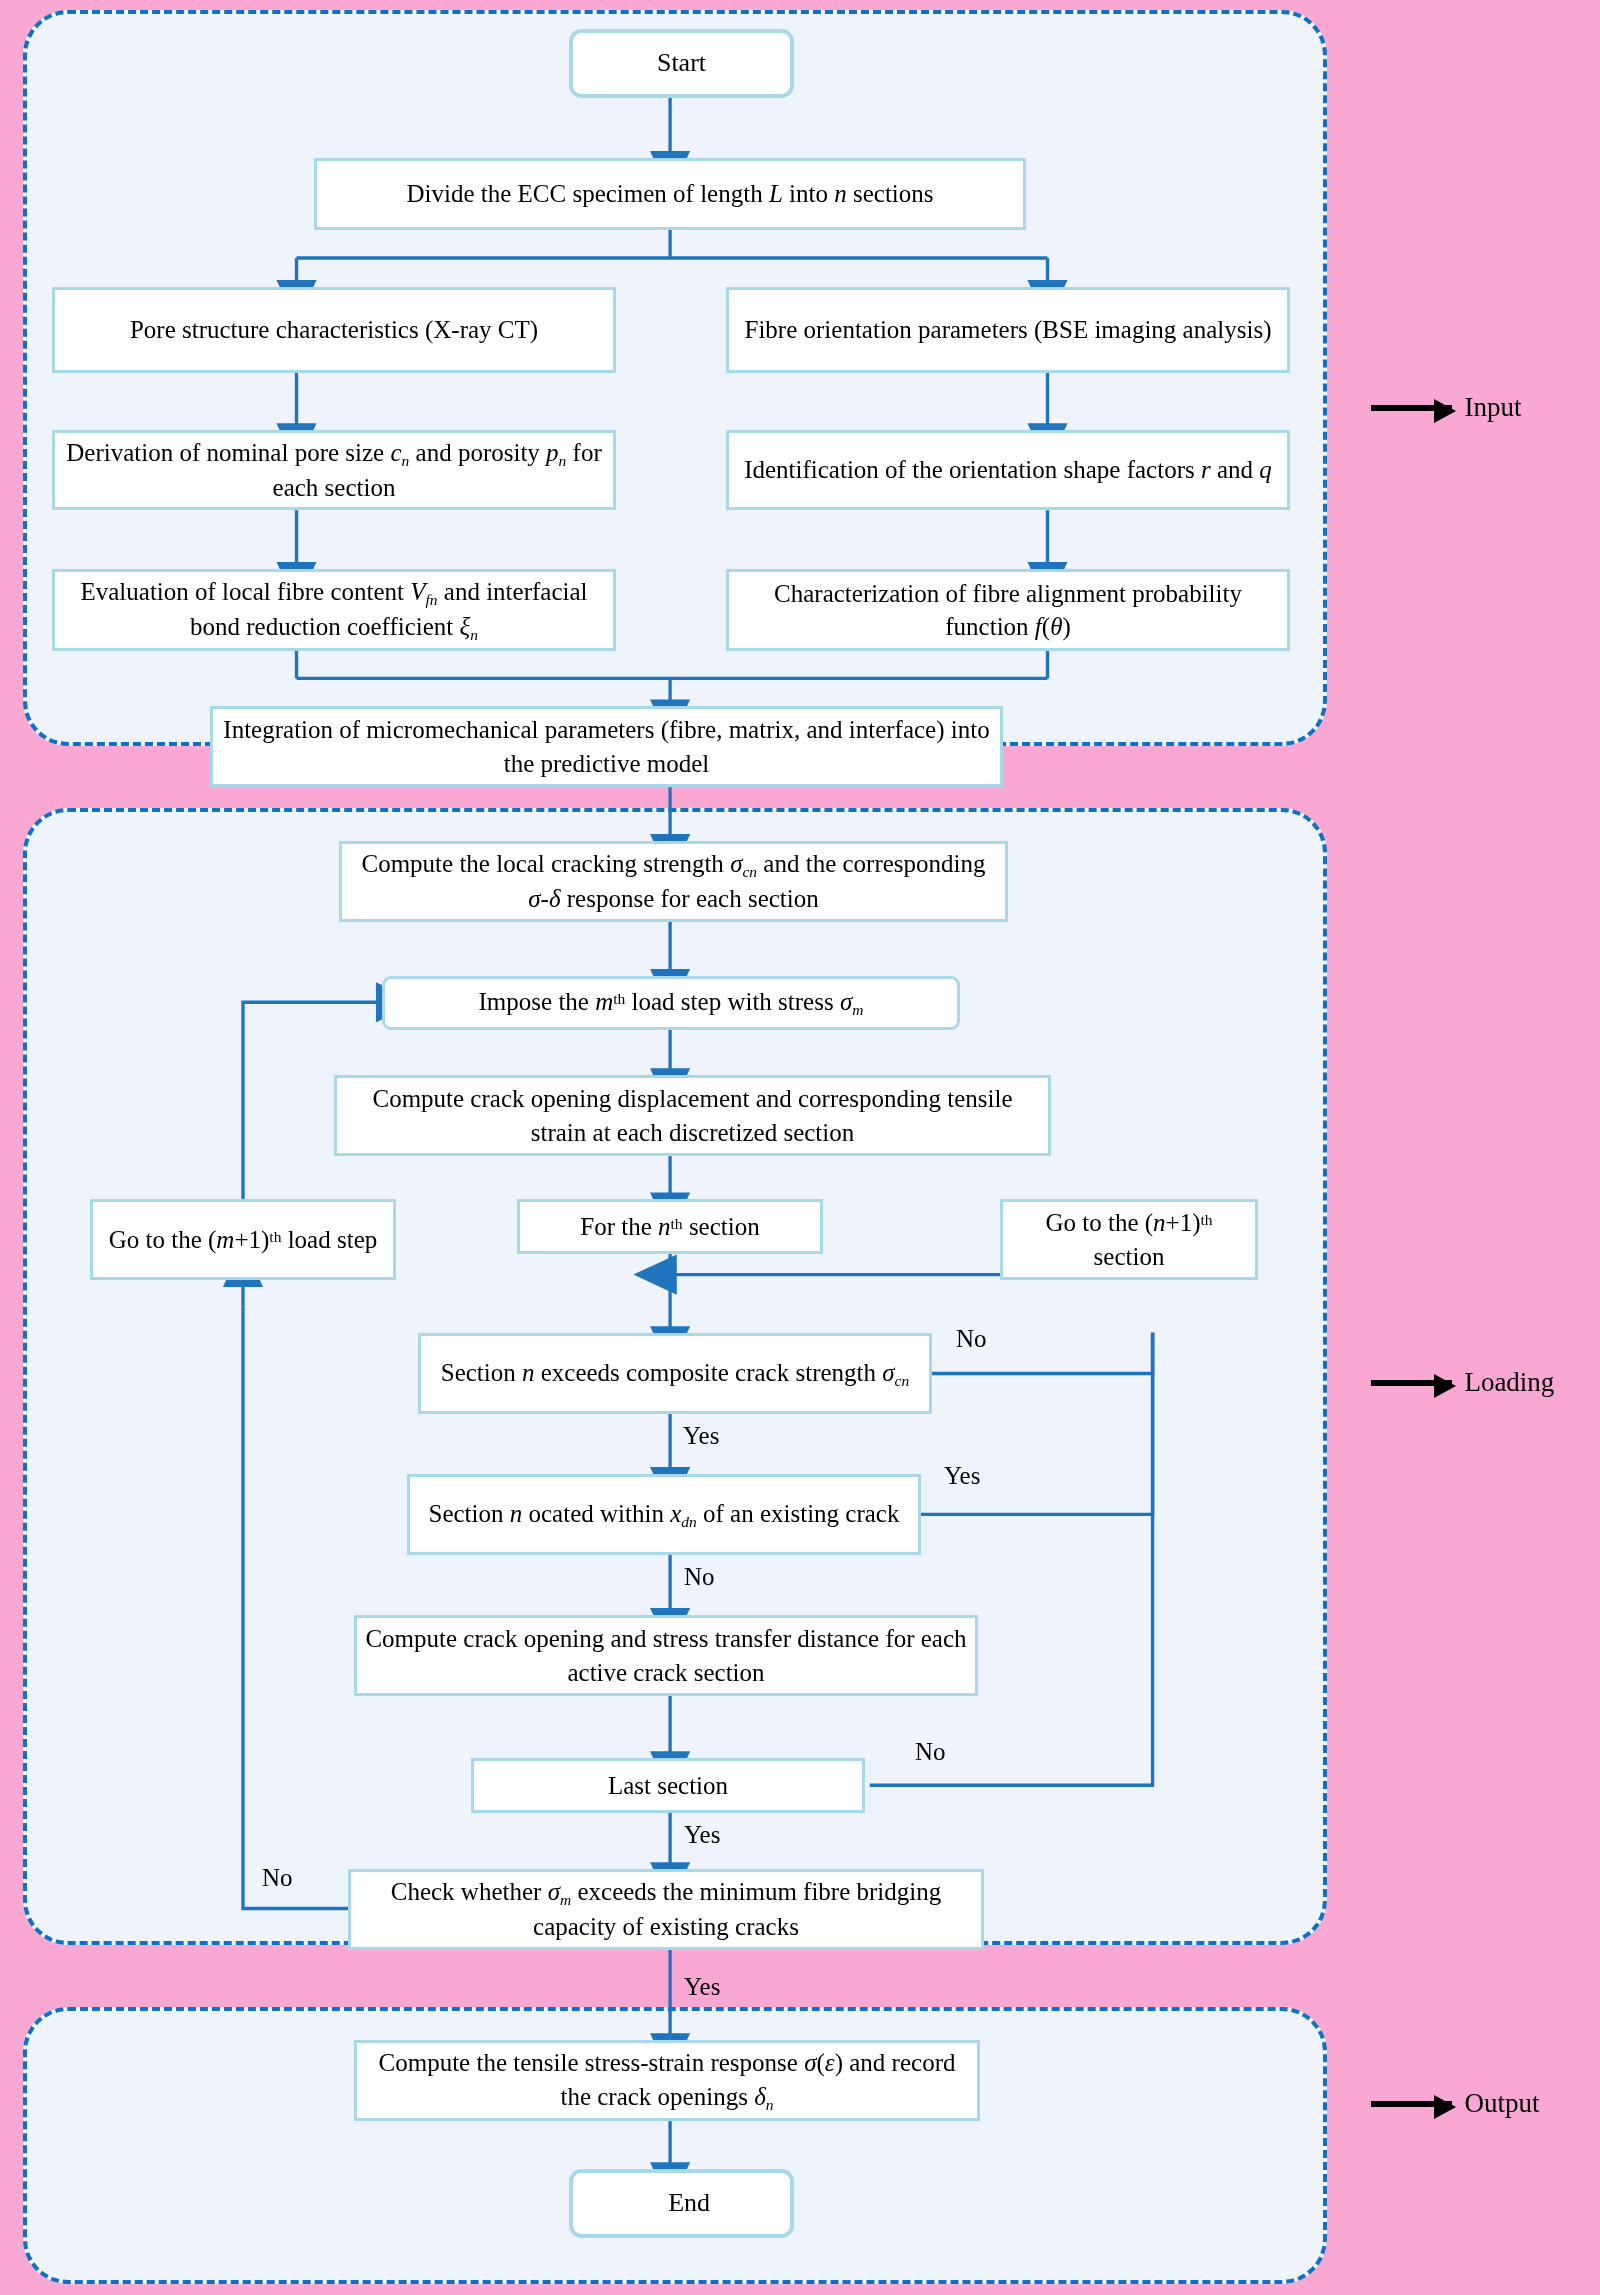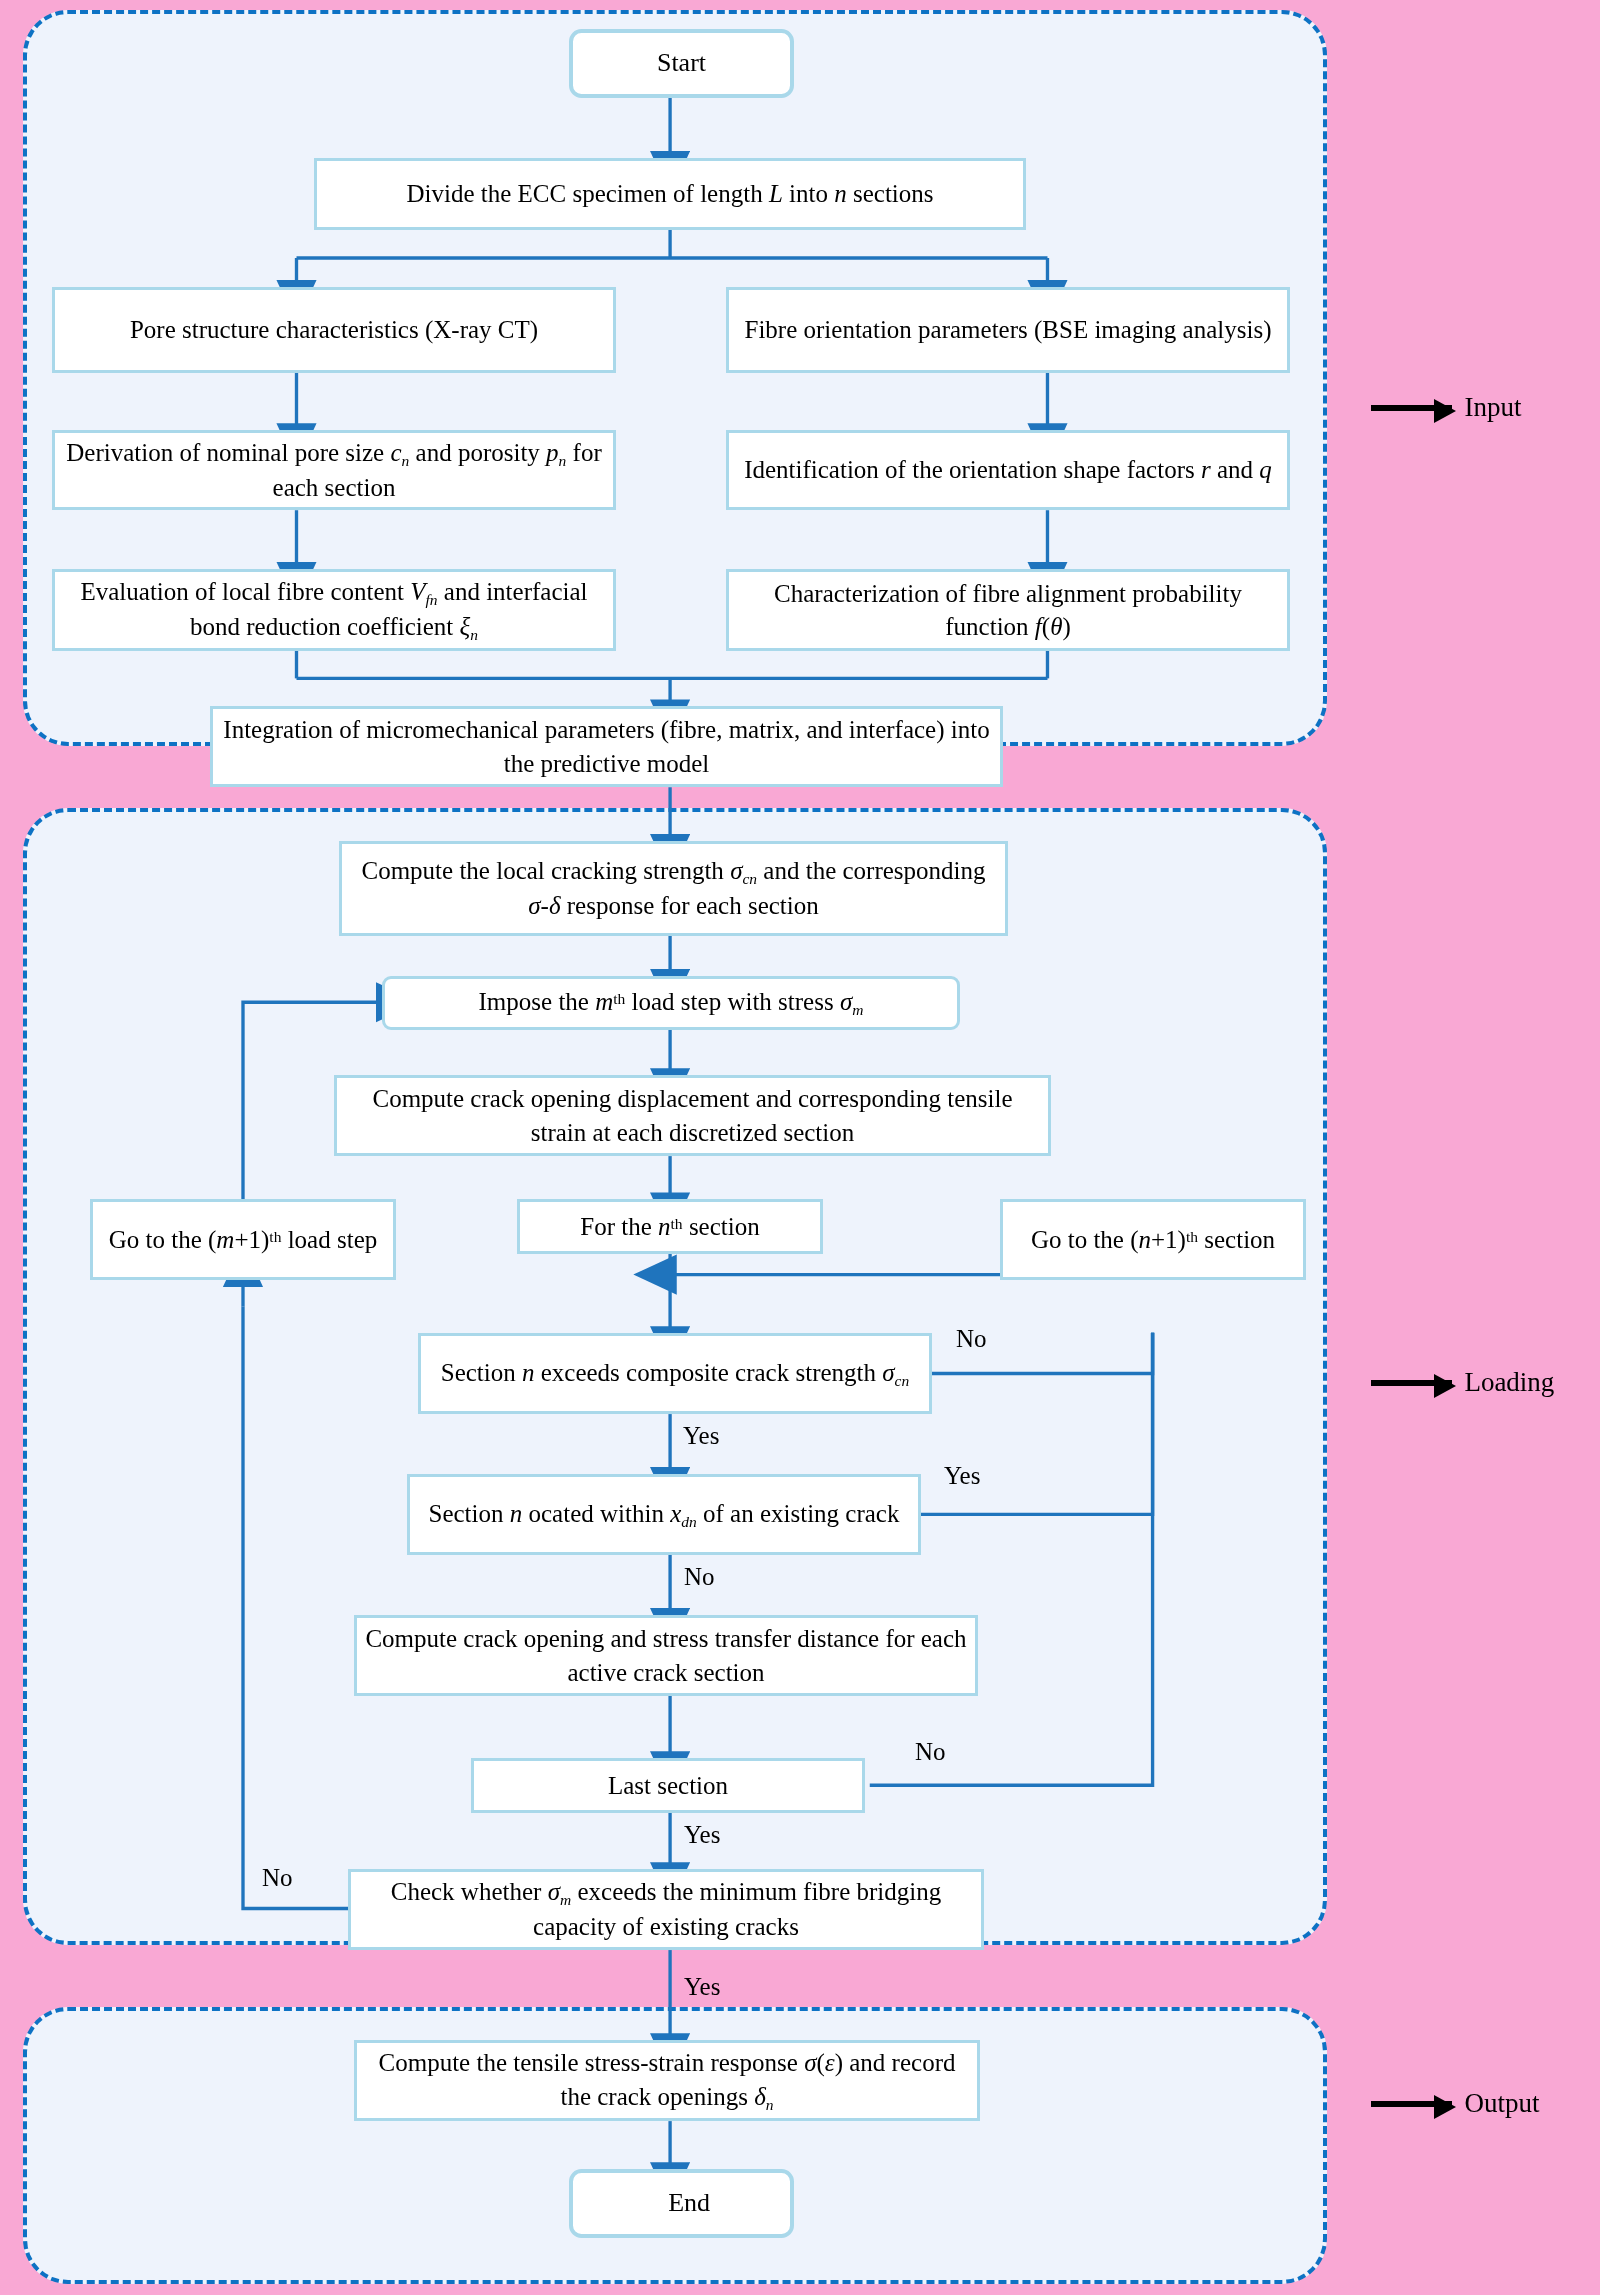--- a/index.html
+++ b/index.html
@@ -132,41 +132,41 @@
   </div>
 
   <div class="node" style="left:726px; top:569px; width:564px; height:82px; font-size:25px;">
     <span class="t">Characterization of fibre alignment probability function <i class="it">f</i>(<i class="it">θ</i>)</span>
   </div>
 
   <div class="node" style="left:210px; top:706px; width:793px; height:81px; font-size:25px;">
     <span class="t">Integration of micromechanical parameters (fibre, matrix, and interface) into the predictive model</span>
   </div>
 
-  <div class="node" style="left:339px; top:841px; width:669px; height:95px; font-size:25px;">
+  <div class="node" style="left:339px; top:841px; width:669px; height:81px; font-size:25px;">
     <span class="t">Compute the local cracking strength <i class="it">σ</i><sub class="sb">cn</sub> and the corresponding <i class="it">σ</i>-<i class="it">δ</i> response for each section</span>
   </div>
 
   <div class="node" style="left:382px; top:976px; width:578px; height:54px; font-size:25px;border-radius:9px;">
     <span class="t">Impose the <i class="it">m</i><sup class="sp">th</sup> load step with stress <i class="it">σ</i><sub class="sb">m</sub></span>
   </div>
 
   <div class="node" style="left:334px; top:1075px; width:717px; height:81px; font-size:25px;">
     <span class="t">Compute crack opening displacement and corresponding tensile strain at each discretized section</span>
   </div>
 
   <div class="node" style="left:517px; top:1199px; width:306px; height:55px; font-size:25px;">
     <span class="t">For the <i class="it">n</i><sup class="sp">th</sup> section</span>
   </div>
 
   <div class="node" style="left:90px; top:1199px; width:306px; height:81px; font-size:25px;">
     <span class="t">Go to the (<i class="it">m</i>+1)<sup class="sp">th</sup> load step</span>
   </div>
 
-  <div class="node" style="left:1000px; top:1199px; width:306px; height:81px; font-size:25px;">
+  <div class="node" style="left:1000px; top:1199px; width:258px; height:81px; font-size:25px;">
     <span class="t">Go to the (<i class="it">n</i>+1)<sup class="sp">th</sup> section</span>
   </div>
 
   <div class="node" style="left:418px; top:1333px; width:514px; height:81px; font-size:25px;">
     <span class="t">Section <i class="it">n</i> exceeds composite crack strength <i class="it">σ</i><sub class="sb">cn</sub></span>
   </div>
 
   <div class="node" style="left:407px; top:1474px; width:514px; height:81px; font-size:25px;">
     <span class="t">Section <i class="it">n</i> ocated within <i class="it">x</i><sub class="sb">dn</sub> of an existing crack</span>
   </div>

